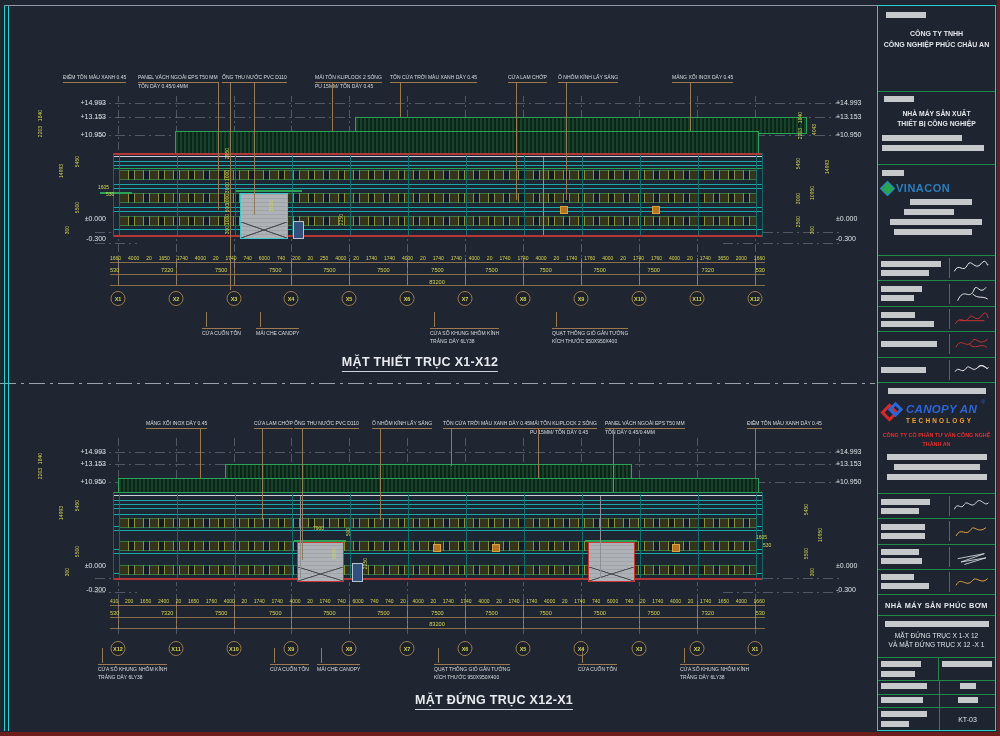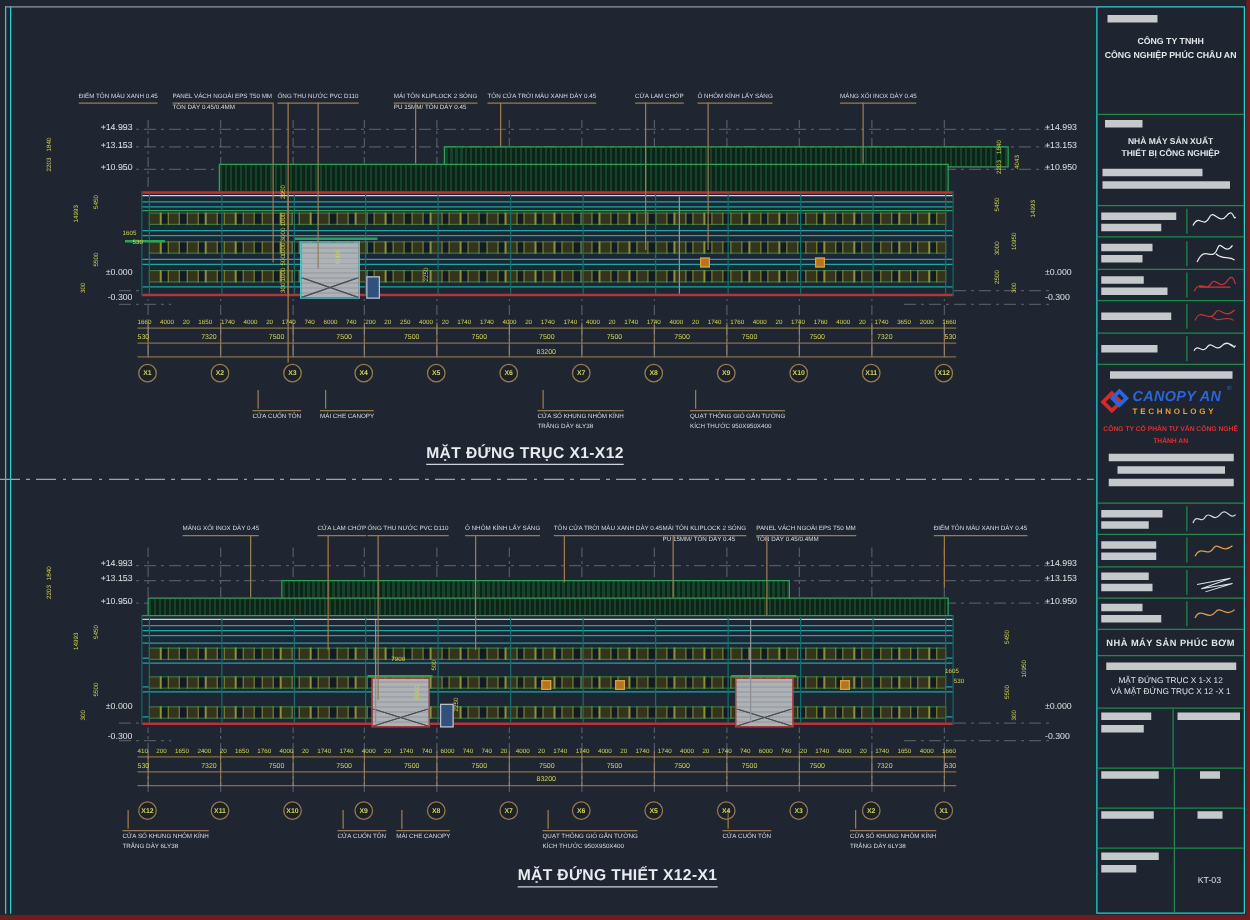--- a/index.html
+++ b/index.html
@@ -275,21 +275,21 @@
       <div class="bub" style="left: 234px; top: 291px;">X3</div>
       <div class="bub" style="left: 291px; top: 291px;">X4</div>
       <div class="bub" style="left: 349px; top: 291px;">X5</div>
       <div class="bub" style="left: 407px; top: 291px;">X6</div>
       <div class="bub" style="left: 465px; top: 291px;">X7</div>
       <div class="bub" style="left: 523px; top: 291px;">X8</div>
       <div class="bub" style="left: 581px; top: 291px;">X9</div>
       <div class="bub" style="left: 639px; top: 291px;">X10</div>
       <div class="bub" style="left: 697px; top: 291px;">X11</div>
       <div class="bub" style="left: 755px; top: 291px;">X12</div>
-      <div class="vtitle" style="left: 420px; top: 355px;">MẶT ĐỨNG TRỤC X1-X12</div>
+      <div class="vtitle" style="left: 420px; top: 355px;">MẶT THIẾT TRỤC X1-X12</div>
       <div class="dashh" style="left: 95px; top: 452px; width: 745px;"></div>
       <div class="dashh" style="left: 95px; top: 464px; width: 745px;"></div>
       <div class="dashh" style="left: 95px; top: 482px; width: 745px;"></div>
       <div class="dashh" style="left: 95px; top: 578px; width: 42px;"></div>
       <div class="dashh" style="left: 723px; top: 578px; width: 117px;"></div>
       <div class="dashh" style="left: 95px; top: 592px; width: 42px;"></div>
       <div class="dashh" style="left: 723px; top: 592px; width: 117px;"></div>
       <div class="dashv" style="left: 118px; top: 438px; height: 40px;"></div>
       <div class="dashv" style="left: 176px; top: 438px; height: 40px;"></div>
       <div class="dashv" style="left: 234px; top: 438px; height: 40px;"></div>
@@ -492,21 +492,21 @@
       <div class="bub" style="left: 234px; top: 641px;">X10</div>
       <div class="bub" style="left: 291px; top: 641px;">X9</div>
       <div class="bub" style="left: 349px; top: 641px;">X8</div>
       <div class="bub" style="left: 407px; top: 641px;">X7</div>
       <div class="bub" style="left: 465px; top: 641px;">X6</div>
       <div class="bub" style="left: 523px; top: 641px;">X5</div>
       <div class="bub" style="left: 581px; top: 641px;">X4</div>
       <div class="bub" style="left: 639px; top: 641px;">X3</div>
       <div class="bub" style="left: 697px; top: 641px;">X2</div>
       <div class="bub" style="left: 755px; top: 641px;">X1</div>
-      <div class="vtitle" style="left: 494px; top: 693px;">MẶT ĐỨNG THIẾT X12-X1</div>
+      <div class="vtitle" style="left: 494px; top: 693px;">MẶT ĐỨNG TRỤC X12-X1</div>
       <div class="sep" style="left: 0px; top: 383px; width: 875px;"></div>
     </div>
 
   <div class="abs" style="left:4px;top:5px;width:1px;height:726px;background:#28cfcf;"></div>
   <div class="abs" style="left:8px;top:5px;width:1px;height:726px;background:#28cfcf;"></div>
   <div class="abs" style="left:4px;top:5px;width:992px;height:1px;background:#8e98a4;"></div>
   <div class="abs" style="left:0;top:732px;width:1000px;height:4px;background:#6e1d1d;"></div>
   <div class="abs" style="left:997px;top:0;width:3px;height:736px;background:#6e1d1d;"></div>
 
   <aside class="tblock">
@@ -518,20 +518,31 @@
     </div>
 
     <div class="tb-sec" style="height:73px;">
       <div class="bar" style="width:30px;margin:1px 0 8px 2px;"></div>
       <div class="tb-t" style="font-size:6.8px;">NHÀ MÁY SẢN XUẤT</div>
       <div class="tb-t" style="font-size:6.8px;margin-top:3px;">THIẾT BỊ CÔNG NGHIỆP</div>
       <div class="bar" style="width:80px;margin:8px 0 0 0;"></div>
       <div class="bar" style="width:102px;margin:4px 0 0 0;"></div>
     </div>
 
+    <div class="tb-sec" style="height:91px;">
+      <div class="bar" style="width:22px;margin:2px 0 6px 0;"></div>
+      <div style="display:flex;align-items:center;gap:3px;">
+        <span class="diamond" style="background:#2aa357;border:1.5px solid #2b7fc0;"></span>
+        <span style="color:var(--vinablue,#2b7fc0);font-weight:bold;font-size:11px;letter-spacing:.5px;">VINACON</span>
+      </div>
+      <div class="bar" style="width:62px;margin:5px 0 0 28px;"></div>
+      <div class="bar" style="width:50px;margin:4px 0 0 22px;"></div>
+      <div class="bar" style="width:92px;margin:4px 0 0 8px;"></div>
+      <div class="bar" style="width:78px;margin:4px 0 0 12px;"></div>
+    </div>
 
     <div style="height:126px;display:flex;flex-direction:column;border-bottom:1px solid #1d8a4a;">
       <div class="sigrow" style="flex:1;">
         <div class="sigbars">
             <div class="bar" style="width:88%;"></div>
             <div class="bar" style="width:70%;"></div>
           </div>
         <div class="sigpad">
             <svg width="38" height="20" viewBox="0 0 44 24">
               <path d="M2 16 C8 4 12 20 18 8 C22 0 27 16 34 7 S41 12 43 8" fill="none" stroke="#e8e8e8" stroke-width="1.2"></path>

